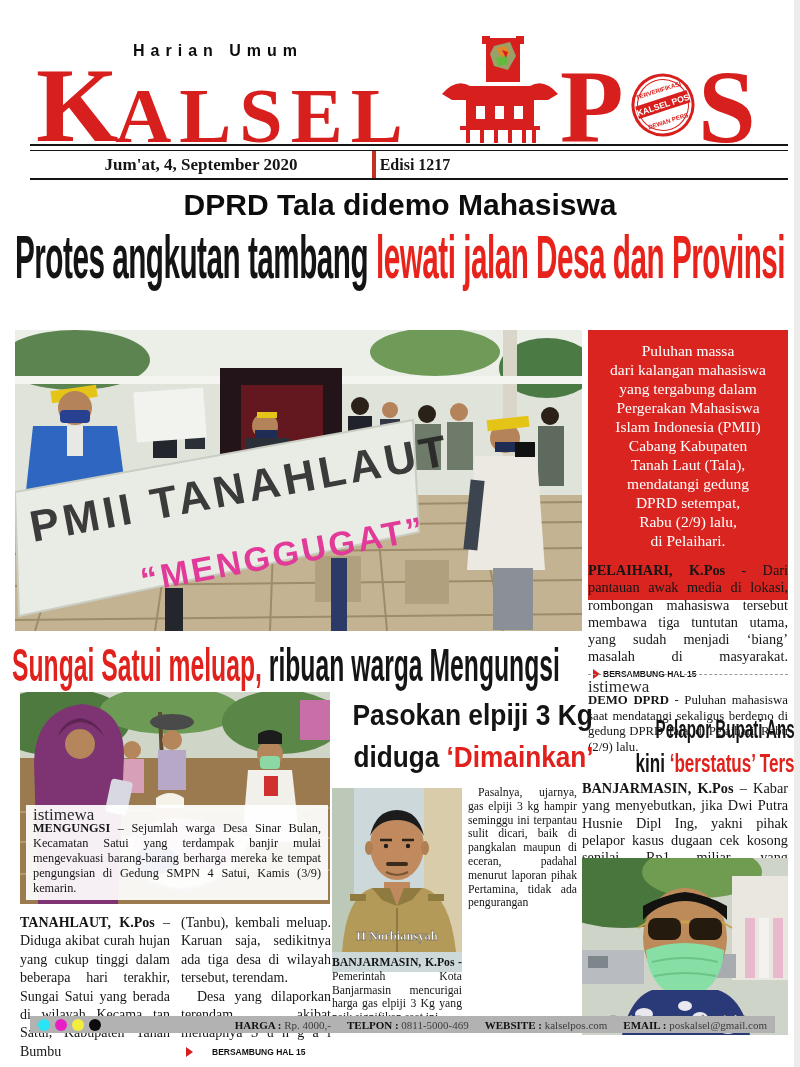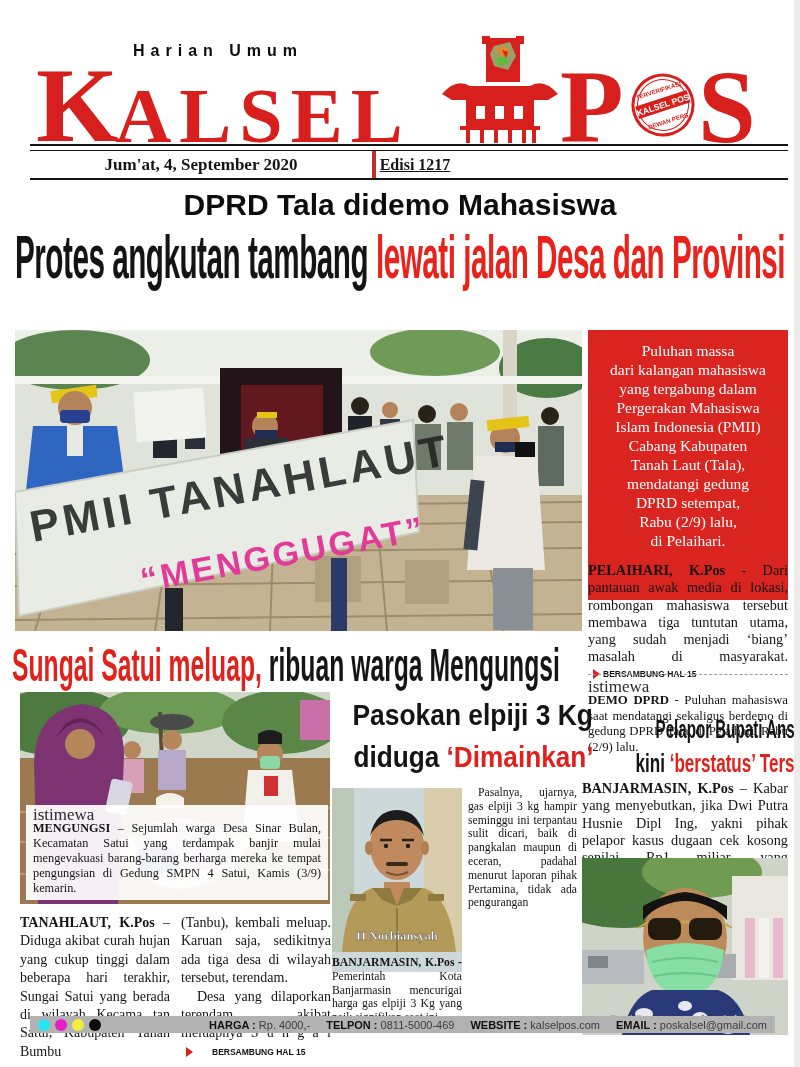--- a/index.html
+++ b/index.html
@@ -22,21 +22,21 @@
   .mast.s{left:698px;top:55px;font-size:104px;}
   .logo{left:436px;top:36px;}
   .stamp{left:630px;top:72px;}
 
   .rule1{left:30px;top:144px;width:758px;height:2px;background:#141414;}
   .datebar{left:30px;top:150px;width:758px;height:27px;border-top:1.5px solid #141414;
            border-bottom:2.5px solid #141414;display:flex;align-items:center;}
   .datebar .cell{display:flex;align-items:center;justify-content:center;height:100%;font-weight:bold;}
   .cell.date{width:342px;font-size:17px;}
   .cell.slogan{flex:1;font-size:18px;letter-spacing:4px;}
-  .cell.edition{width:78px;font-size:16px;text-decoration:underline;}
+  .cell.edition{width:78px;font-size:16px;}
   .vdiv{width:2px;height:100%;background:#c23026;}
 
   
   .kicker{left:0;top:188px;width:800px;text-align:center;font-weight:bold;font-size:30px;color:#0d0d0d;}
   .mainhead{left:15px;top:224px;width:770px;height:72px;text-align:left;}
   .mainhead span.line{font-weight:bold;font-size:62px;letter-spacing:-1px;line-height:1.08;}
   .mainhead .b1{color:#141414;}
   .mainhead .b2{color:#e8231c;}
 
   
@@ -79,21 +79,21 @@
   .cont{display:inline-flex;align-items:center;white-space:nowrap;}
   .tri{width:0;height:0;border-left:7px solid #d7201d;border-top:5px solid transparent;
        border-bottom:5px solid transparent;margin:0 3px 0 5px;display:inline-block;}
   .cont b{font-family:"Liberation Sans",sans-serif;font-size:8.5px;font-weight:bold;color:#111;}
 
   
   .footer{left:30px;top:1016px;width:745px;height:17px;background:#b2b2b2;display:flex;
           align-items:center;padding:0 8px;box-sizing:border-box;}
   .dots{display:flex;gap:5px;align-items:center;}
   .dot{width:12px;height:12px;border-radius:50%;display:inline-block;}
-  .footitems{margin-left:auto;display:flex;gap:16px;font-family:Liberation Sans, sans-serif;
+  .footitems{margin-left:auto;display:flex;gap:16px;font-family:Liberation Serif, serif;
              font-size:11px;align-items:center;}
   .footitems .lab{font-weight:bold;color:#111;}
   .footitems .val{color:#3c3c3c;}
   .edge{right:0;top:0;width:6px;height:1067px;background:#ececea;}
 </style>
 </head>
 <body>
 
 <div id="page">
 

